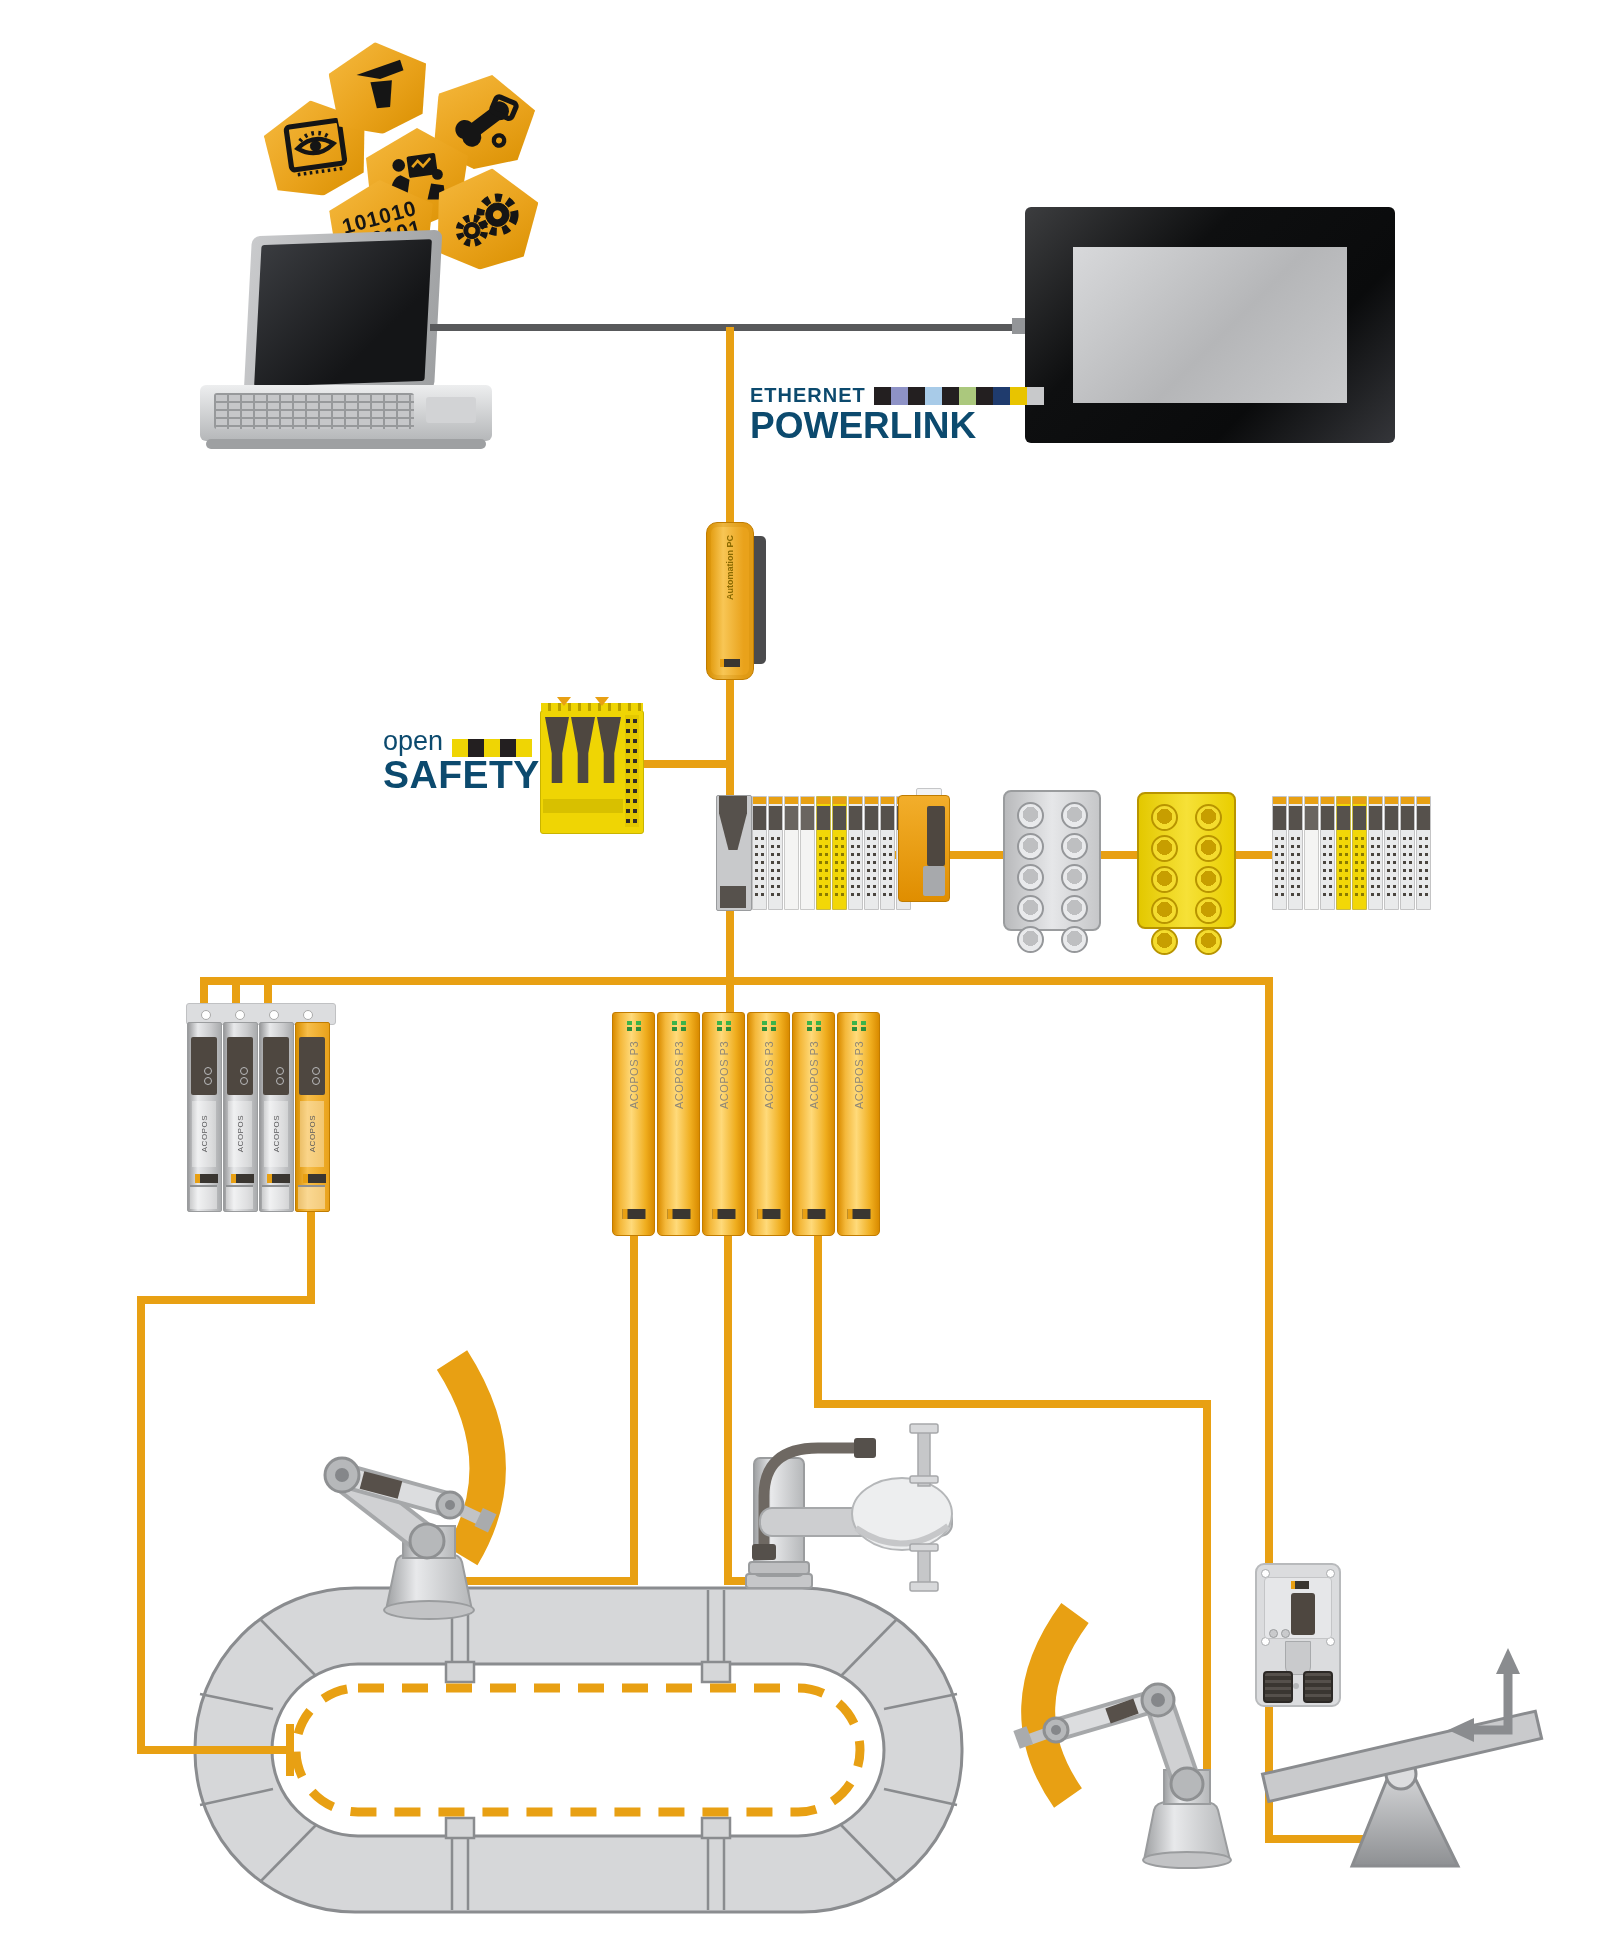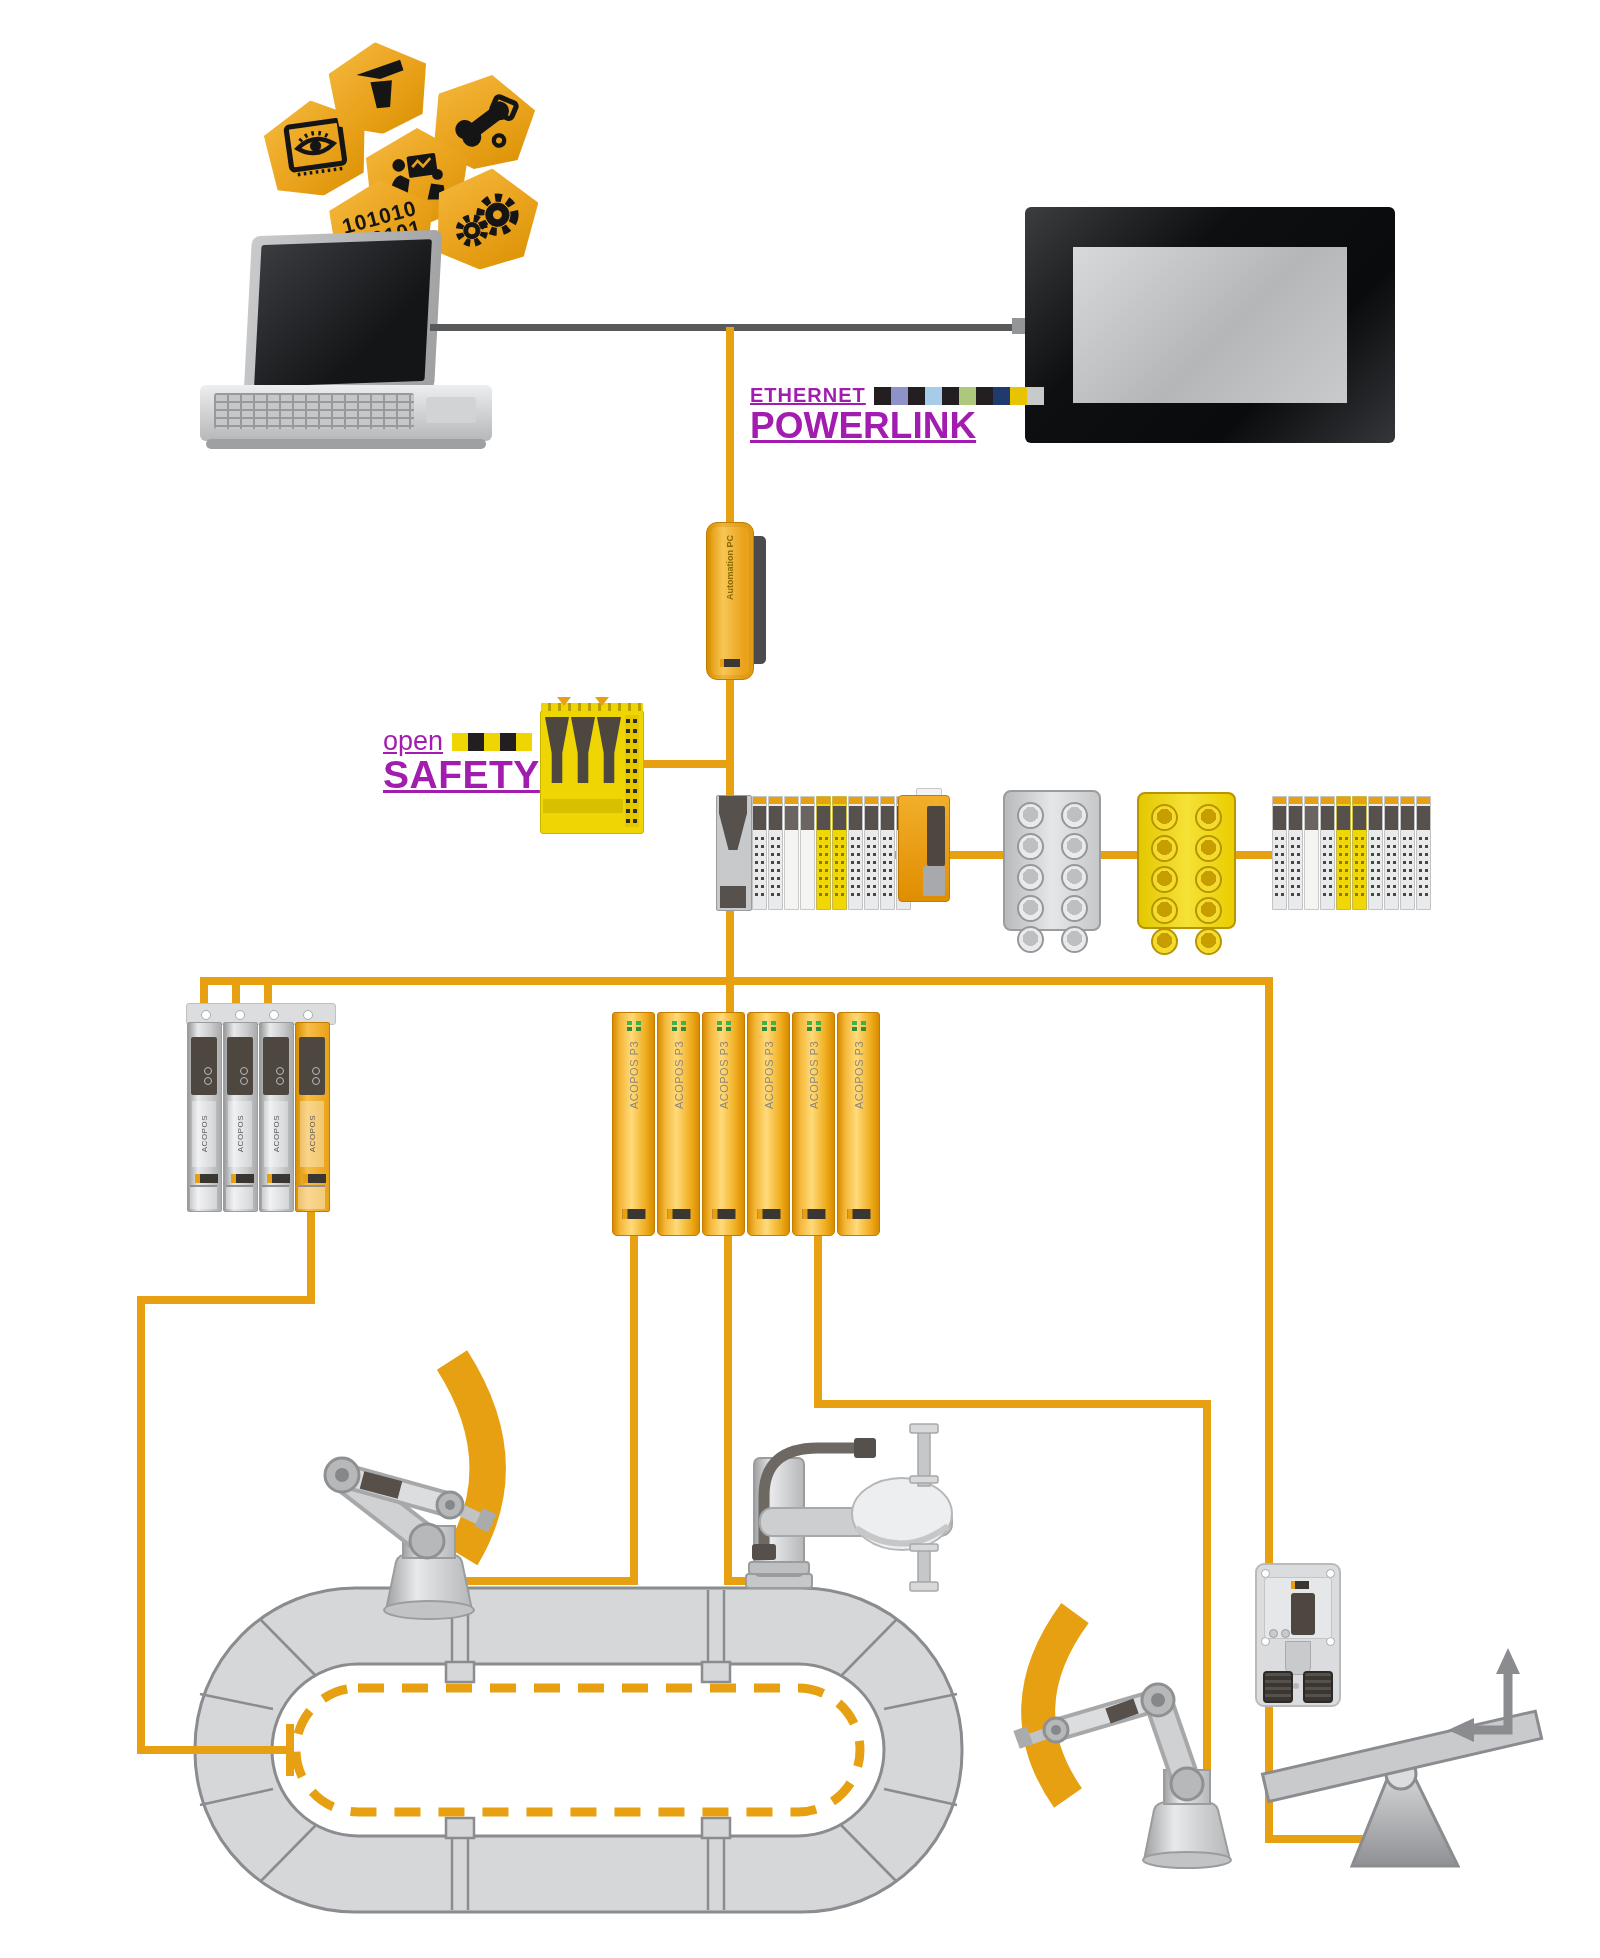--- a/index.html
+++ b/index.html
@@ -64,21 +64,21 @@
   .p3drive .led{position:absolute;top:8px;left:50%;transform:translateX(-50%);width:14px;height:10px;
      background:
       linear-gradient(#3CB44A,#3CB44A) 0 0/5px 4px no-repeat,
       linear-gradient(#3CB44A,#3CB44A) 9px 0/5px 4px no-repeat,
       linear-gradient(#2E8E3A,#2E8E3A) 0 6px/5px 4px no-repeat,
       linear-gradient(#2E8E3A,#2E8E3A) 9px 6px/5px 4px no-repeat;}
   .p3drive .lbl{position:absolute;top:28px;left:50%;transform:translateX(-50%) rotate(180deg);
      writing-mode:vertical-rl;font-size:11px;color:#8E8676;letter-spacing:.5px;}
   .p3drive .brlogo{position:absolute;left:50%;transform:translateX(-50%);bottom:16px;width:18px;height:10px;
      background:#3A3631;border-left:5px solid #E8A013;}
-  .txt{color:#a21caf;text-decoration:underline;}
+  .txt{color:#0c4a6e;}
 </style>
 </head>
 <body>
 
 <div id="stage">
 
 
   <div class="hex" style="left:266px;top:100px;width:102px;height:96px;transform:rotate(-8deg);">
     <svg viewBox="0 0 80 80">
         <g fill="none" stroke="#151515">
@@ -180,21 +180,21 @@
           <div class="gen" style="background: rgb(35, 31, 32);"></div>
           <div class="gen" style="background: rgb(31, 59, 109);"></div>
           <div class="gen" style="background: rgb(232, 196, 0);"></div>
           <div class="gen" style="background: rgb(200, 201, 203);"></div>
         </span>
     </div>
     <div class="txt" style="font-size:37px;font-weight:900;letter-spacing:0;margin-top:-2px;">POWERLINK</div>
   </div>
 
   <div class="abs" style="left:383px;top:726px;">
-    <div style="display:flex;align-items:center;gap:9px;">
+    <div style="display:flex;align-items:flex-end;gap:9px;">
       <span class="txt" style="font-size:27px;">open</span>
       <span class="os-strip">
           <div class="gen" style="background: rgb(239, 213, 4);"></div>
           <div class="gen" style="background: rgb(35, 31, 32);"></div>
           <div class="gen" style="background: rgb(239, 213, 4);"></div>
           <div class="gen" style="background: rgb(35, 31, 32);"></div>
           <div class="gen" style="background: rgb(239, 213, 4);"></div>
         </span>
     </div>
     <div class="txt" style="font-size:39px;font-weight:900;margin-top:-4px;letter-spacing:.5px;">SAFETY</div>

